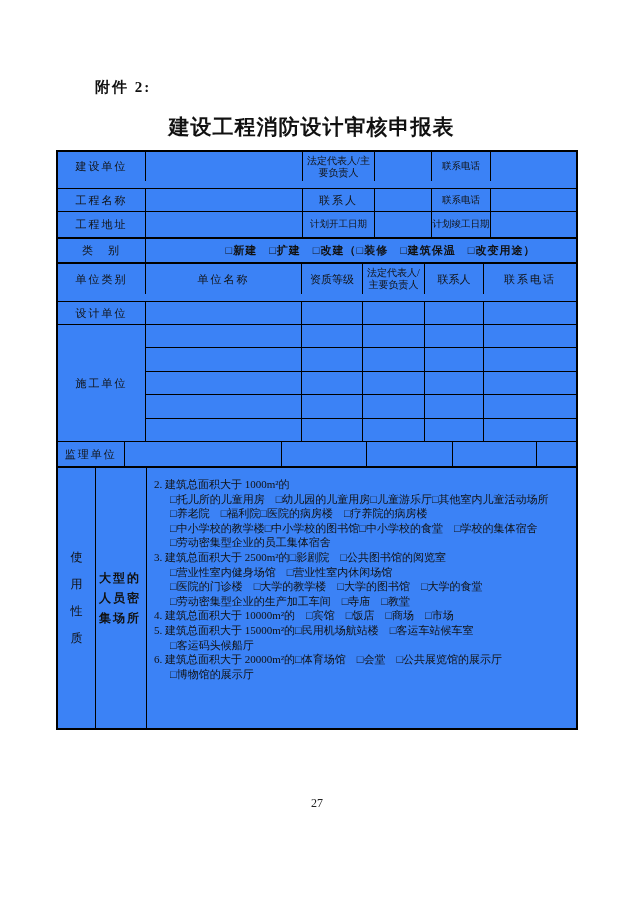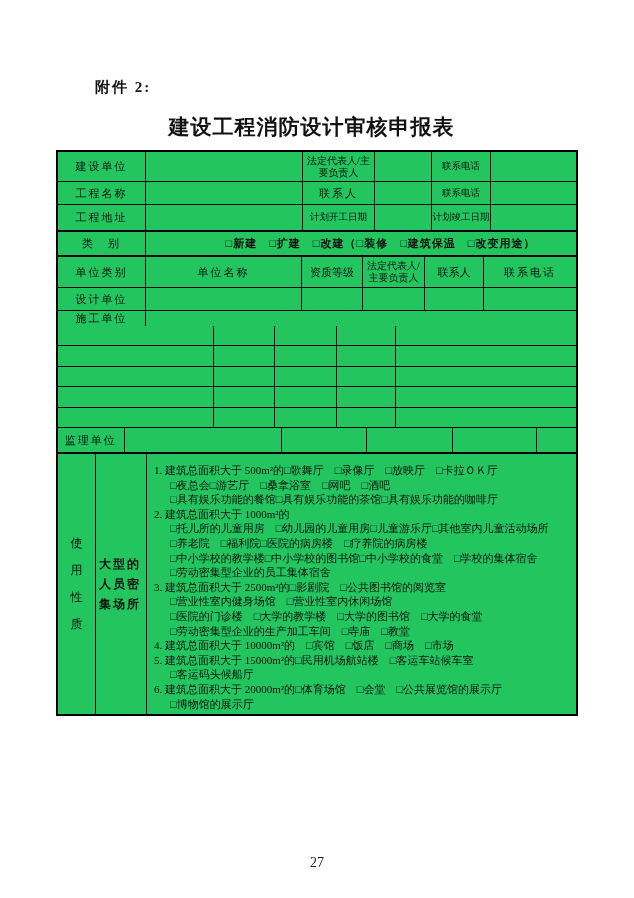--- a/index.html
+++ b/index.html
@@ -14,43 +14,43 @@
     font-size:15px; font-weight:bold; letter-spacing:2px;
     font-family:"Liberation Serif","DejaVu Serif",serif;
   }
   .title {
     position:absolute; left:0; right:11px; top:113px; text-align:center;
     font-size:21px; font-weight:bold; letter-spacing:1px;
     font-family:"Liberation Sans","DejaVu Sans",sans-serif;
   }
   .tbl {
     position:absolute; left:56px; top:150px; width:522px;
-    border:2px solid #000; background:#22c55e;
+    border:2px solid #000; background:#3b82f6;
   }
   .r { display:flex; border-top:1px solid #000; }
   .r:first-child { border-top:0; }
   .r.sep { border-top:2px solid #000; }
   .c {
     border-right:1px solid #000;
     display:flex; align-items:center; justify-content:center;
     font-size:11px; text-align:center; overflow:hidden;
   }
   .c:last-child { border-right:0; }
   .lbl { letter-spacing:2px; }
   .sm { font-size:10px; letter-spacing:0; line-height:12px; word-break:break-all; padding:0 3px; }
   .xs { font-size:9.5px; letter-spacing:0; white-space:nowrap; padding:0 1px; }
   
   .a1{width:88px;} .a2{width:157px;} .a3{width:72px;} .a4{width:57px;} .a5{width:59px;} .a6{flex:1;}
   
   .b1{width:88px;} .b2{flex:1; letter-spacing:1px;font-weight:bold;}
   
   .c1{width:88px;} .c2{width:156px;} .c3{width:61px;} .c4{width:62px;} .c5{width:59px;} .c6{flex:1;}
   
-  .h29{height:29px;} .h23{height:23px;} .h26{height:26px;} .h25{height:25px;gap:39px;}
-  .h32{height:32px;} .h117{height:117px;flex-direction:column;} .h262{height:262px;}
+  .h29{height:29px;} .h23{height:23px;margin-top:7px;} .h26{height:26px;} .h25{height:25px;gap:39px;}
+  .h32{height:32px;} .h117{height:117px;} .h262{height:262px;}
   .sub { flex:1; display:flex; flex-direction:column; }
   .subrow { display:flex; flex:1; border-top:1px solid #000; }
   .subrow:first-child { border-top:0; }
   
   .d1{width:38px;} .d2{width:51px;font-weight:bold;}
   .d3 {
     flex:1; display:block; text-align:left;
     font-size:11px; line-height:14.6px;
     padding:9px 4px 0 7px;
   }
@@ -60,22 +60,22 @@
   }
   .grp {
     width:44px; word-break:break-all; line-height:20px;
     font-size:12px; letter-spacing:2px; text-align:left;
   }
   .usage-item {
     white-space:pre-line;
     padding-left:16px; text-indent:-16px;
   }
   .footer {
-    position:absolute; left:0; right:0; top:855px; text-align:center;
-    font-size:14px; color:#222;
+    position:absolute; left:0; right:0; top:796px; text-align:center;
+    font-size:12px; color:#222;
     font-family:"Liberation Serif","DejaVu Serif",serif;
   }
 </style>
 </head>
 <body>
 
 <div class="page">
 
   <div class="attachment">附件 2:</div>
   <div class="title">建设工程消防设计审核申报表</div>
@@ -178,23 +178,20 @@
     </div>
 
     <div class="r h262 sep">
       <div class="c d1">
         <div class="vert">使用性质</div>
       </div>
       <div class="c d2">
         <div class="grp">大型的人员密集场所</div>
       </div>
       <div class="c d3">
-        <div class="usage-item">1. 建筑总面积大于 500m²的□歌舞厅　□录像厅　□放映厅　□卡拉ＯＫ厅
-□夜总会□游艺厅　□桑拿浴室　□网吧　□酒吧
-□具有娱乐功能的餐馆□具有娱乐功能的茶馆□具有娱乐功能的咖啡厅</div>
         <div class="usage-item">2. 建筑总面积大于 1000m²的
 □托儿所的儿童用房　□幼儿园的儿童用房□儿童游乐厅□其他室内儿童活动场所
 □养老院　□福利院□医院的病房楼　□疗养院的病房楼
 □中小学校的教学楼□中小学校的图书馆□中小学校的食堂　□学校的集体宿舍
 □劳动密集型企业的员工集体宿舍</div>
         <div class="usage-item">3. 建筑总面积大于 2500m²的□影剧院　□公共图书馆的阅览室
 □营业性室内健身场馆　□营业性室内休闲场馆
 □医院的门诊楼　□大学的教学楼　□大学的图书馆　□大学的食堂
 □劳动密集型企业的生产加工车间　□寺庙　□教堂</div>
         <div class="usage-item">4. 建筑总面积大于 10000m²的　□宾馆　□饭店　□商场　□市场</div>

